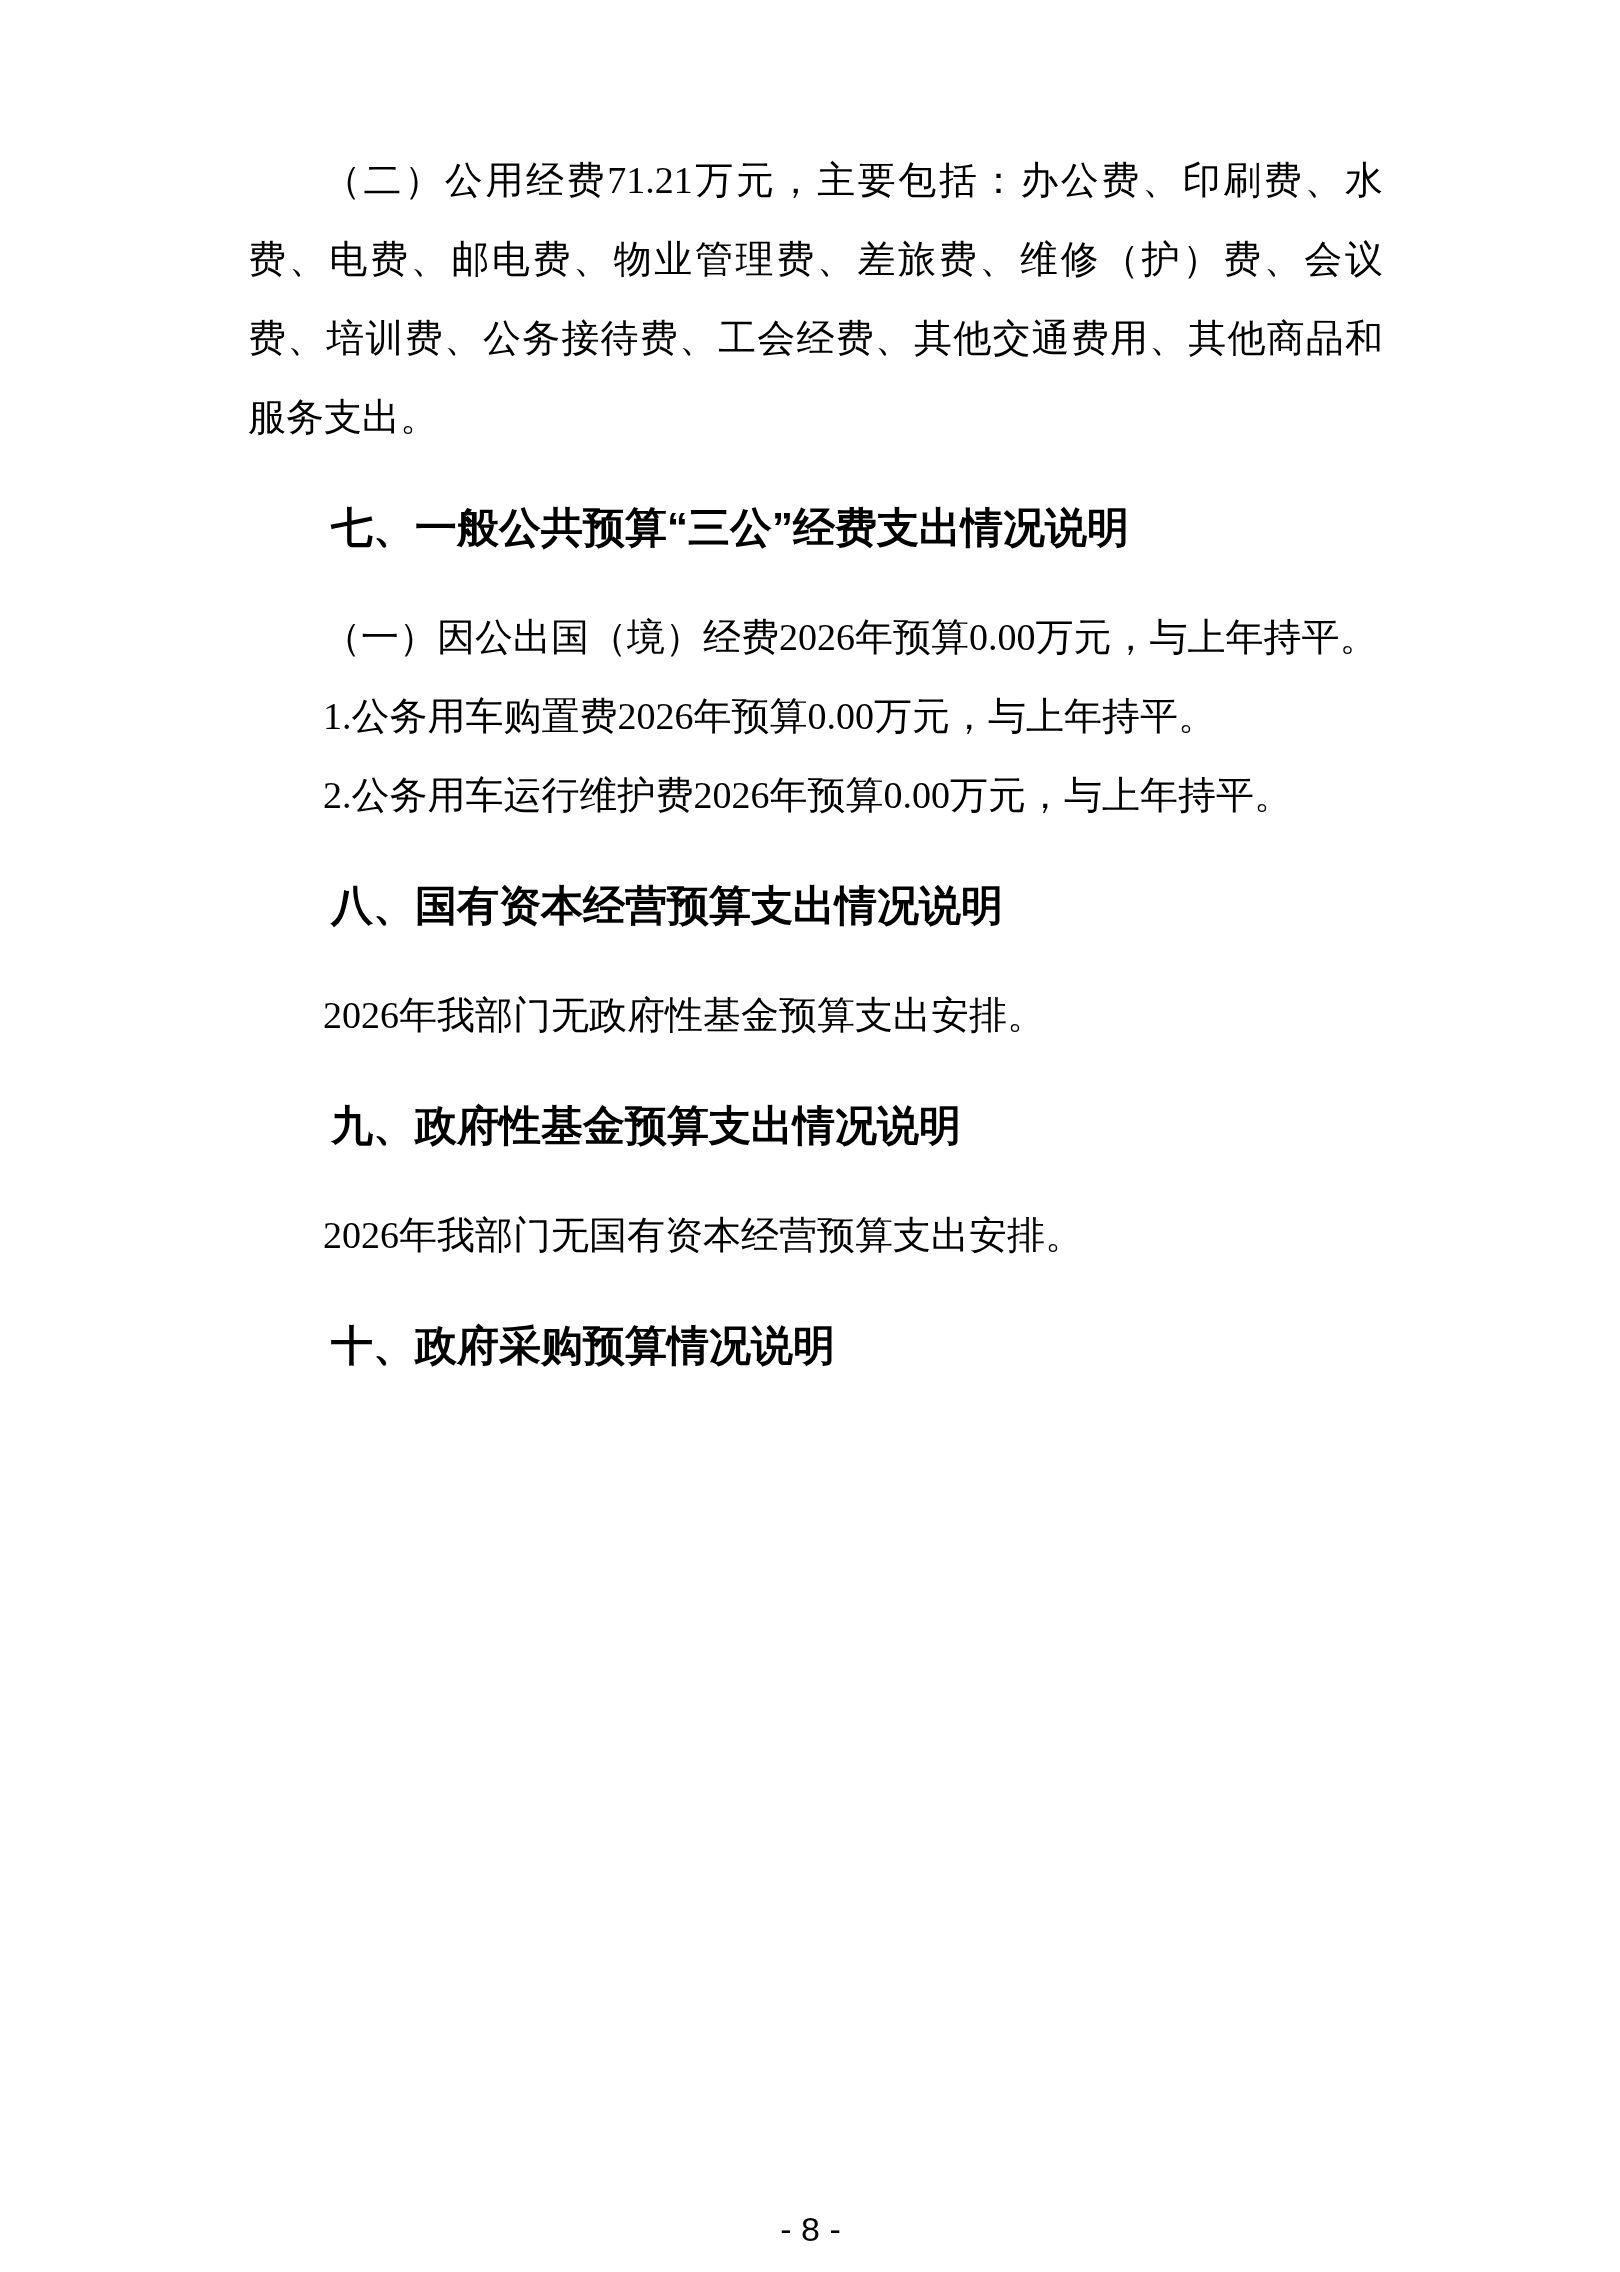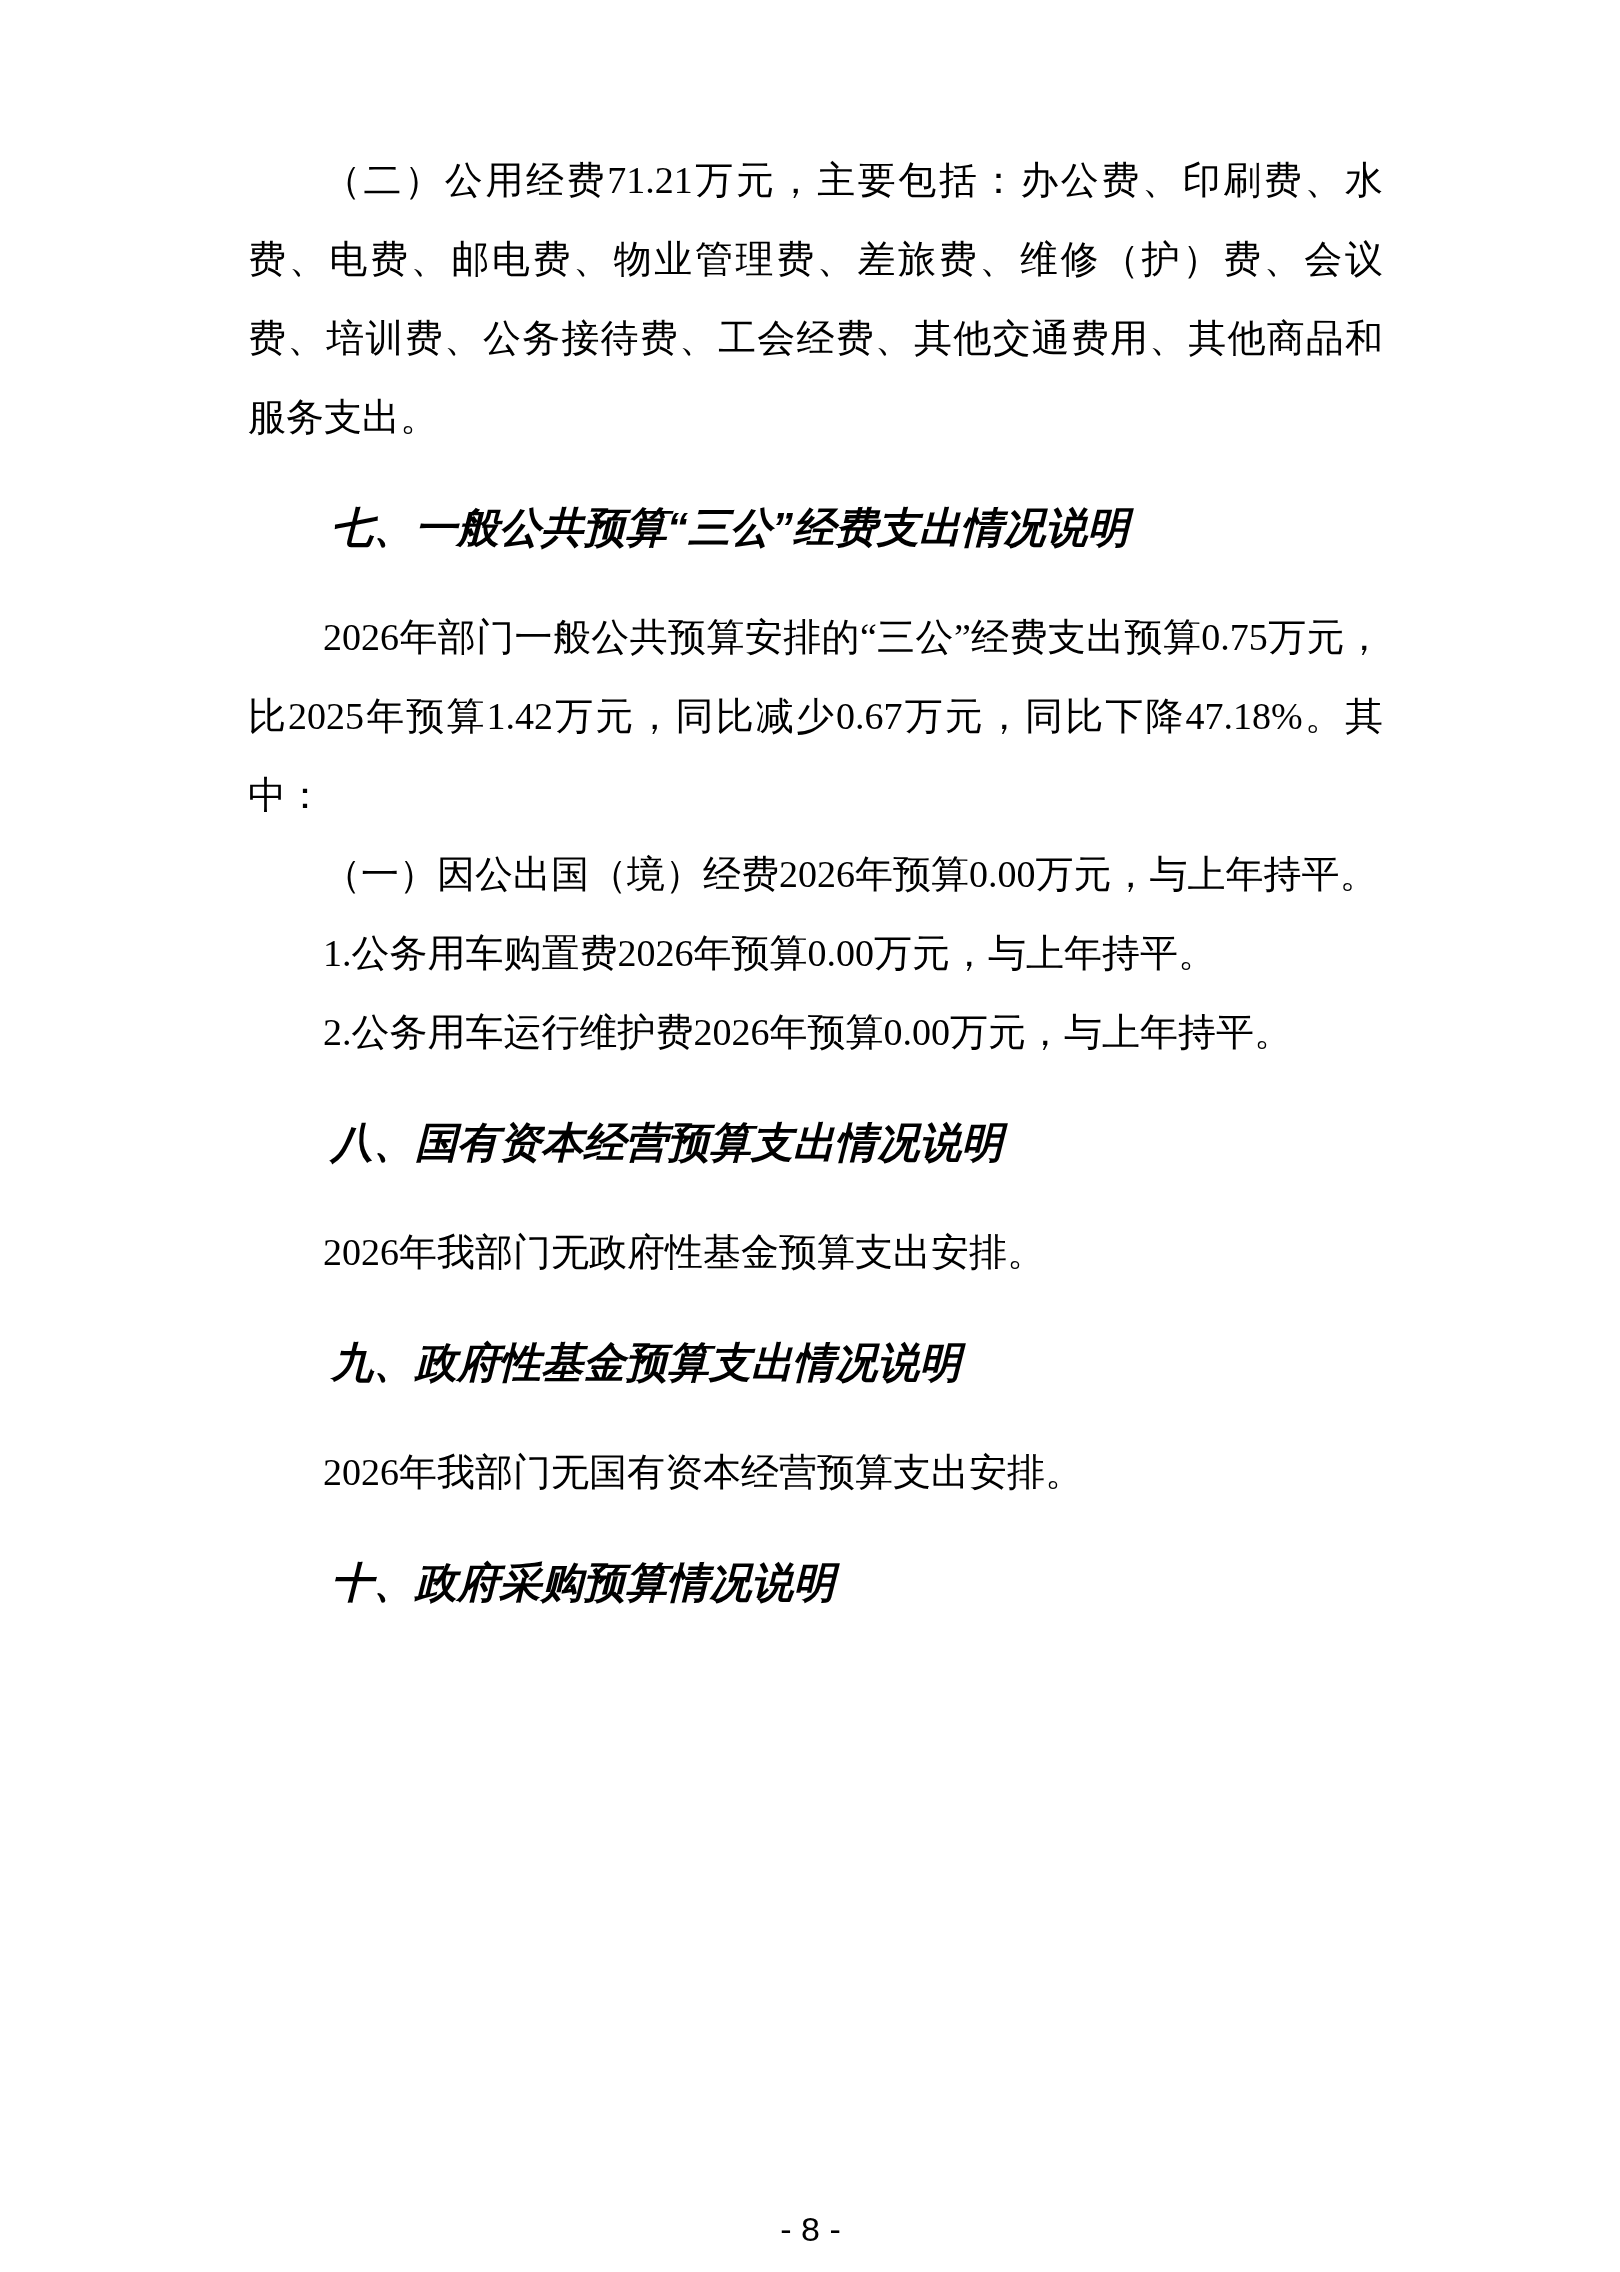--- a/index.html
+++ b/index.html
@@ -35,21 +35,20 @@
   }
   .doc-body h2.heading {
     margin: 31px 0;
     font-family: "Liberation Sans", "DejaVu Sans", sans-serif;
     font-weight: bold;
     font-size: 42px;
     line-height: 79px;
     text-indent: 83px;
     text-align: left;
     color: #000000;
-    font-style: italic;
   }
   .page-footer {
     position: absolute;
     left: 0;
     top: 2185px;
     width: 1621px;
     height: 40px;
     line-height: 40px;
     text-align: center;
     font-family: "Liberation Sans", "DejaVu Sans", sans-serif;
@@ -57,21 +56,20 @@
     color: #000000;
   }
 </style>
 </head>
 <body>
 
 <div class="page">
   <div class="doc-body">
       <p class="paragraph">（二）公用经费71.21万元，主要包括：办公费、印刷费、水费、电费、邮电费、物业管理费、差旅费、维修（护）费、会议费、培训费、公务接待费、工会经费、其他交通费用、其他商品和服务支出。</p>
       <h2 class="heading">七、一般公共预算“三公”经费支出情况说明</h2>
-      <p class="paragraph">2026年部门一般公共预算安排的“三公”经费支出预算0.75万元，比2025年预算1.42万元，同比减少0.67万元，同比下降47.18%。其中：</p>
       <p class="paragraph">（一）因公出国（境）经费2026年预算0.00万元，与上年持平。</p>
       <p class="paragraph">1.公务用车购置费2026年预算0.00万元，与上年持平。</p>
       <p class="paragraph">2.公务用车运行维护费2026年预算0.00万元，与上年持平。</p>
       <h2 class="heading">八、国有资本经营预算支出情况说明</h2>
       <p class="paragraph">2026年我部门无政府性基金预算支出安排。</p>
       <h2 class="heading">九、政府性基金预算支出情况说明</h2>
       <p class="paragraph">2026年我部门无国有资本经营预算支出安排。</p>
       <h2 class="heading">十、政府采购预算情况说明</h2>
     </div>
   <div class="page-footer">

